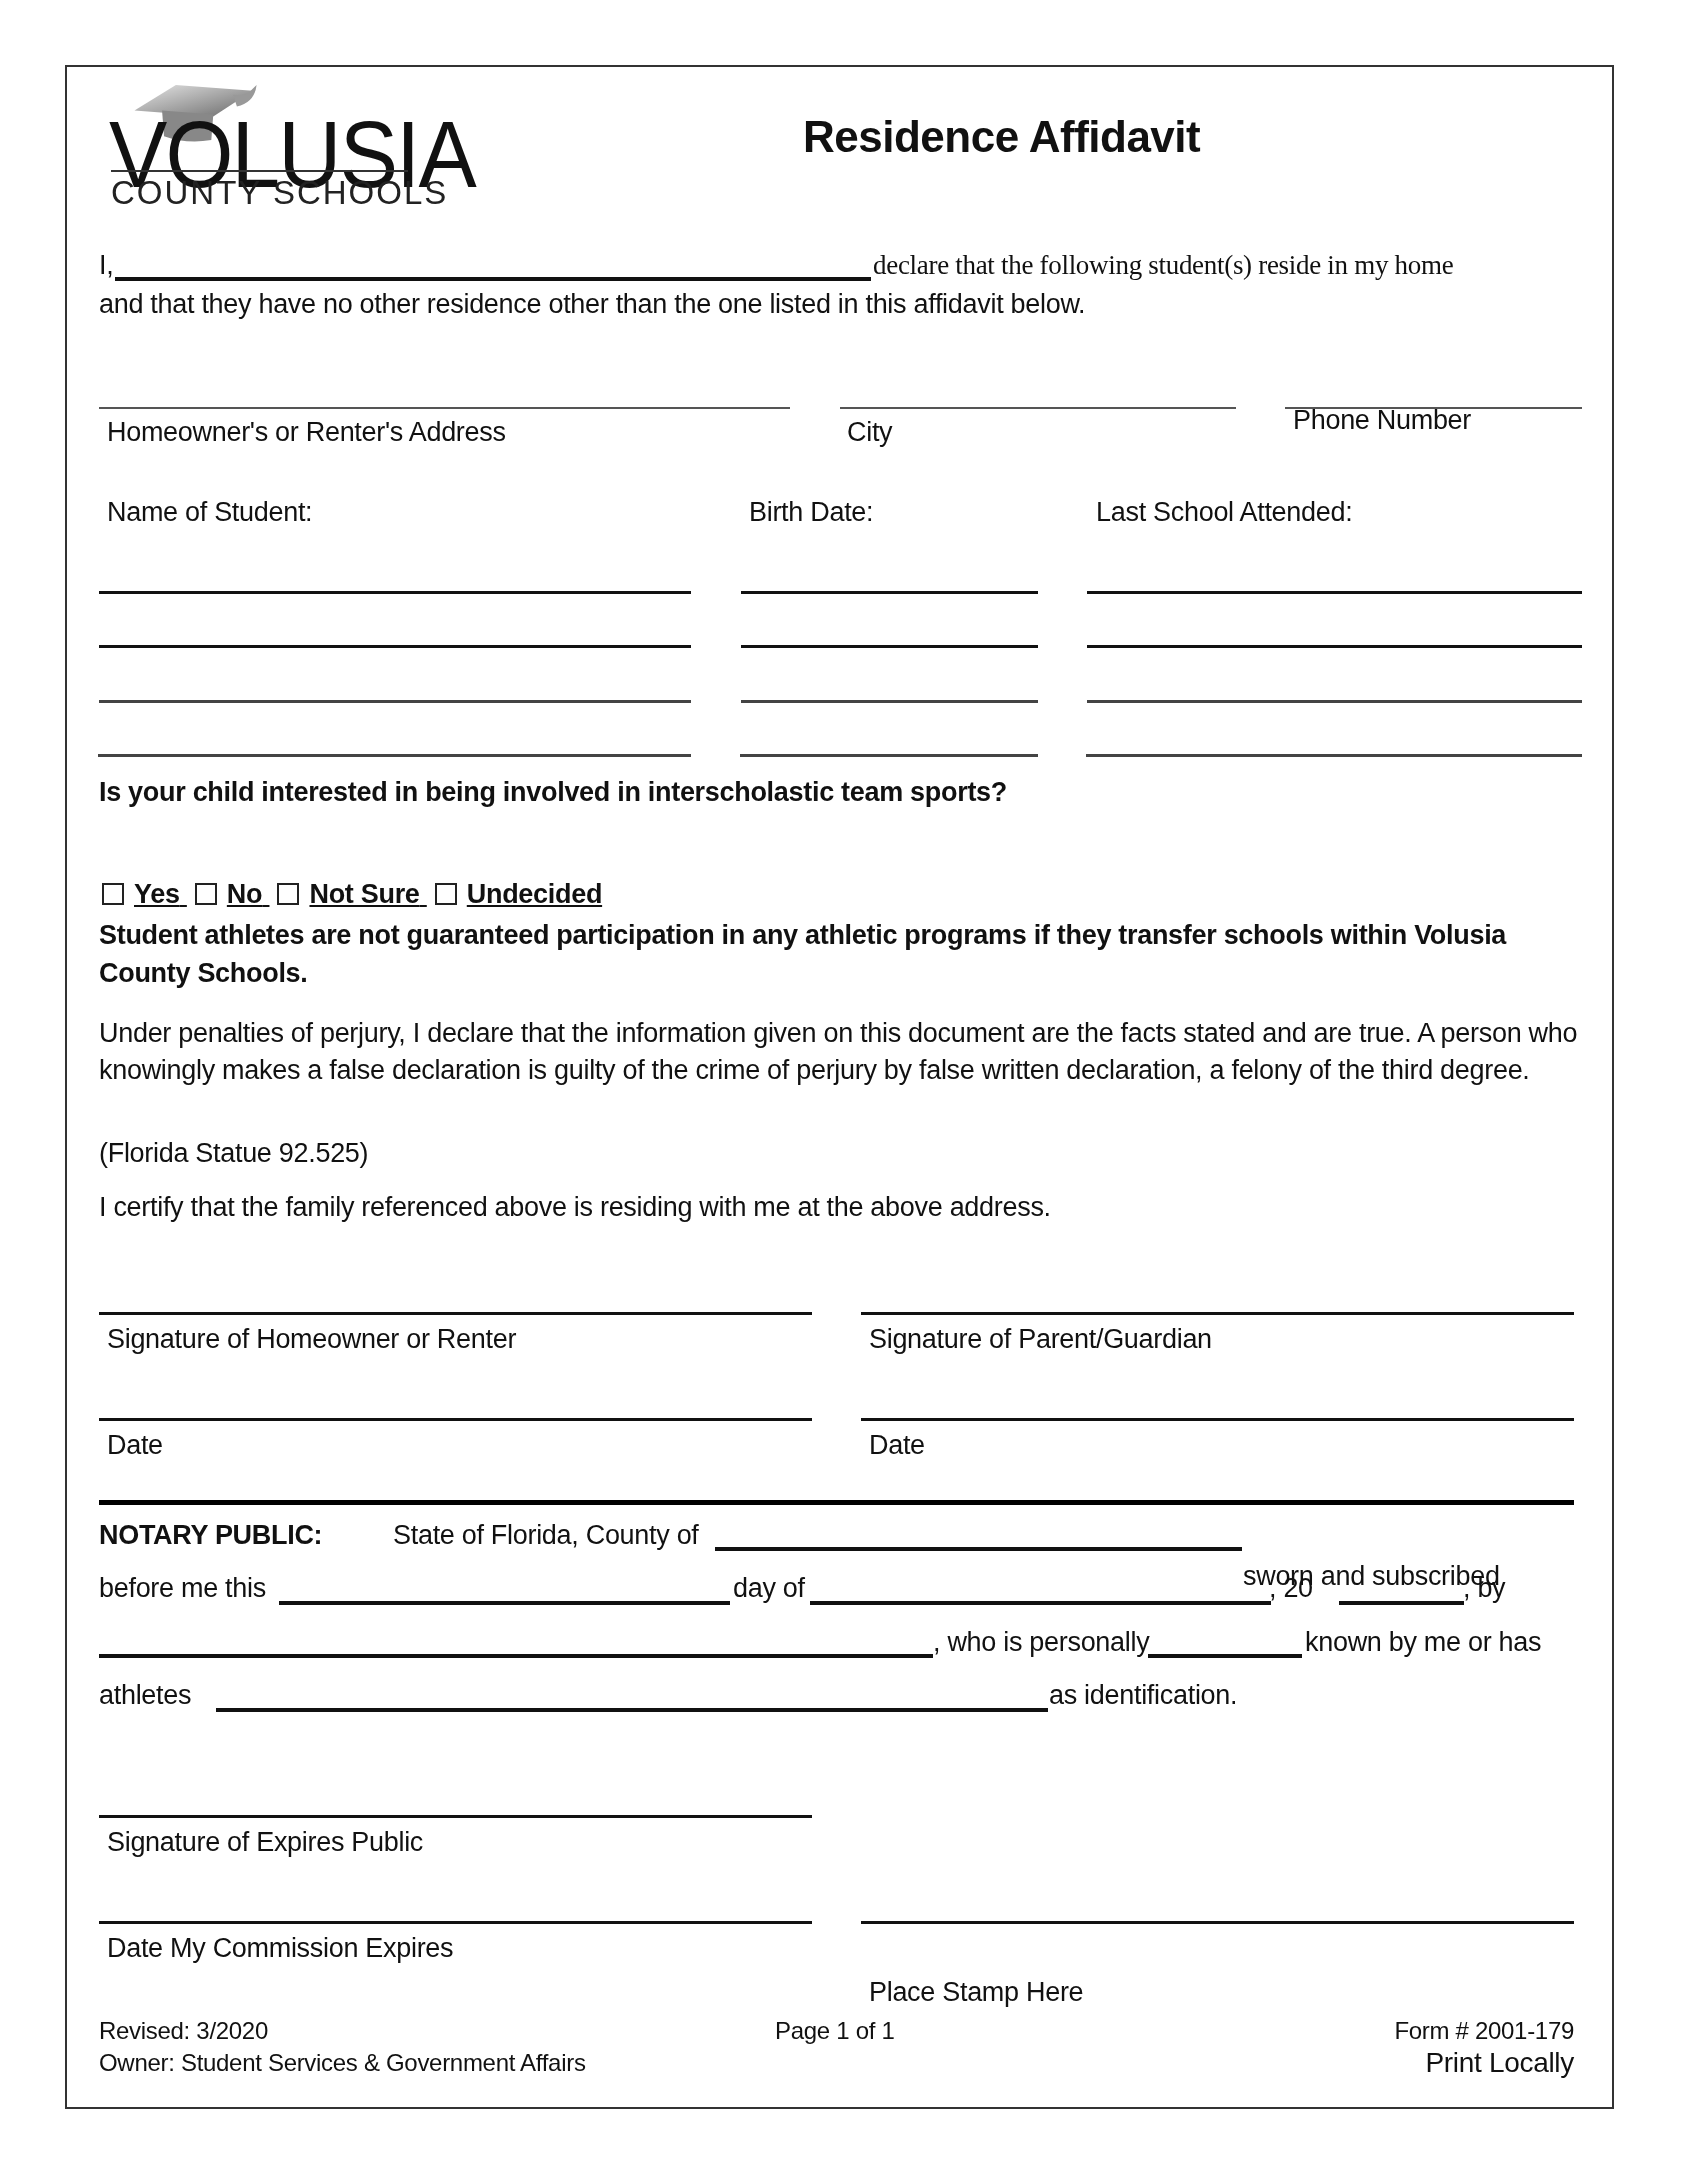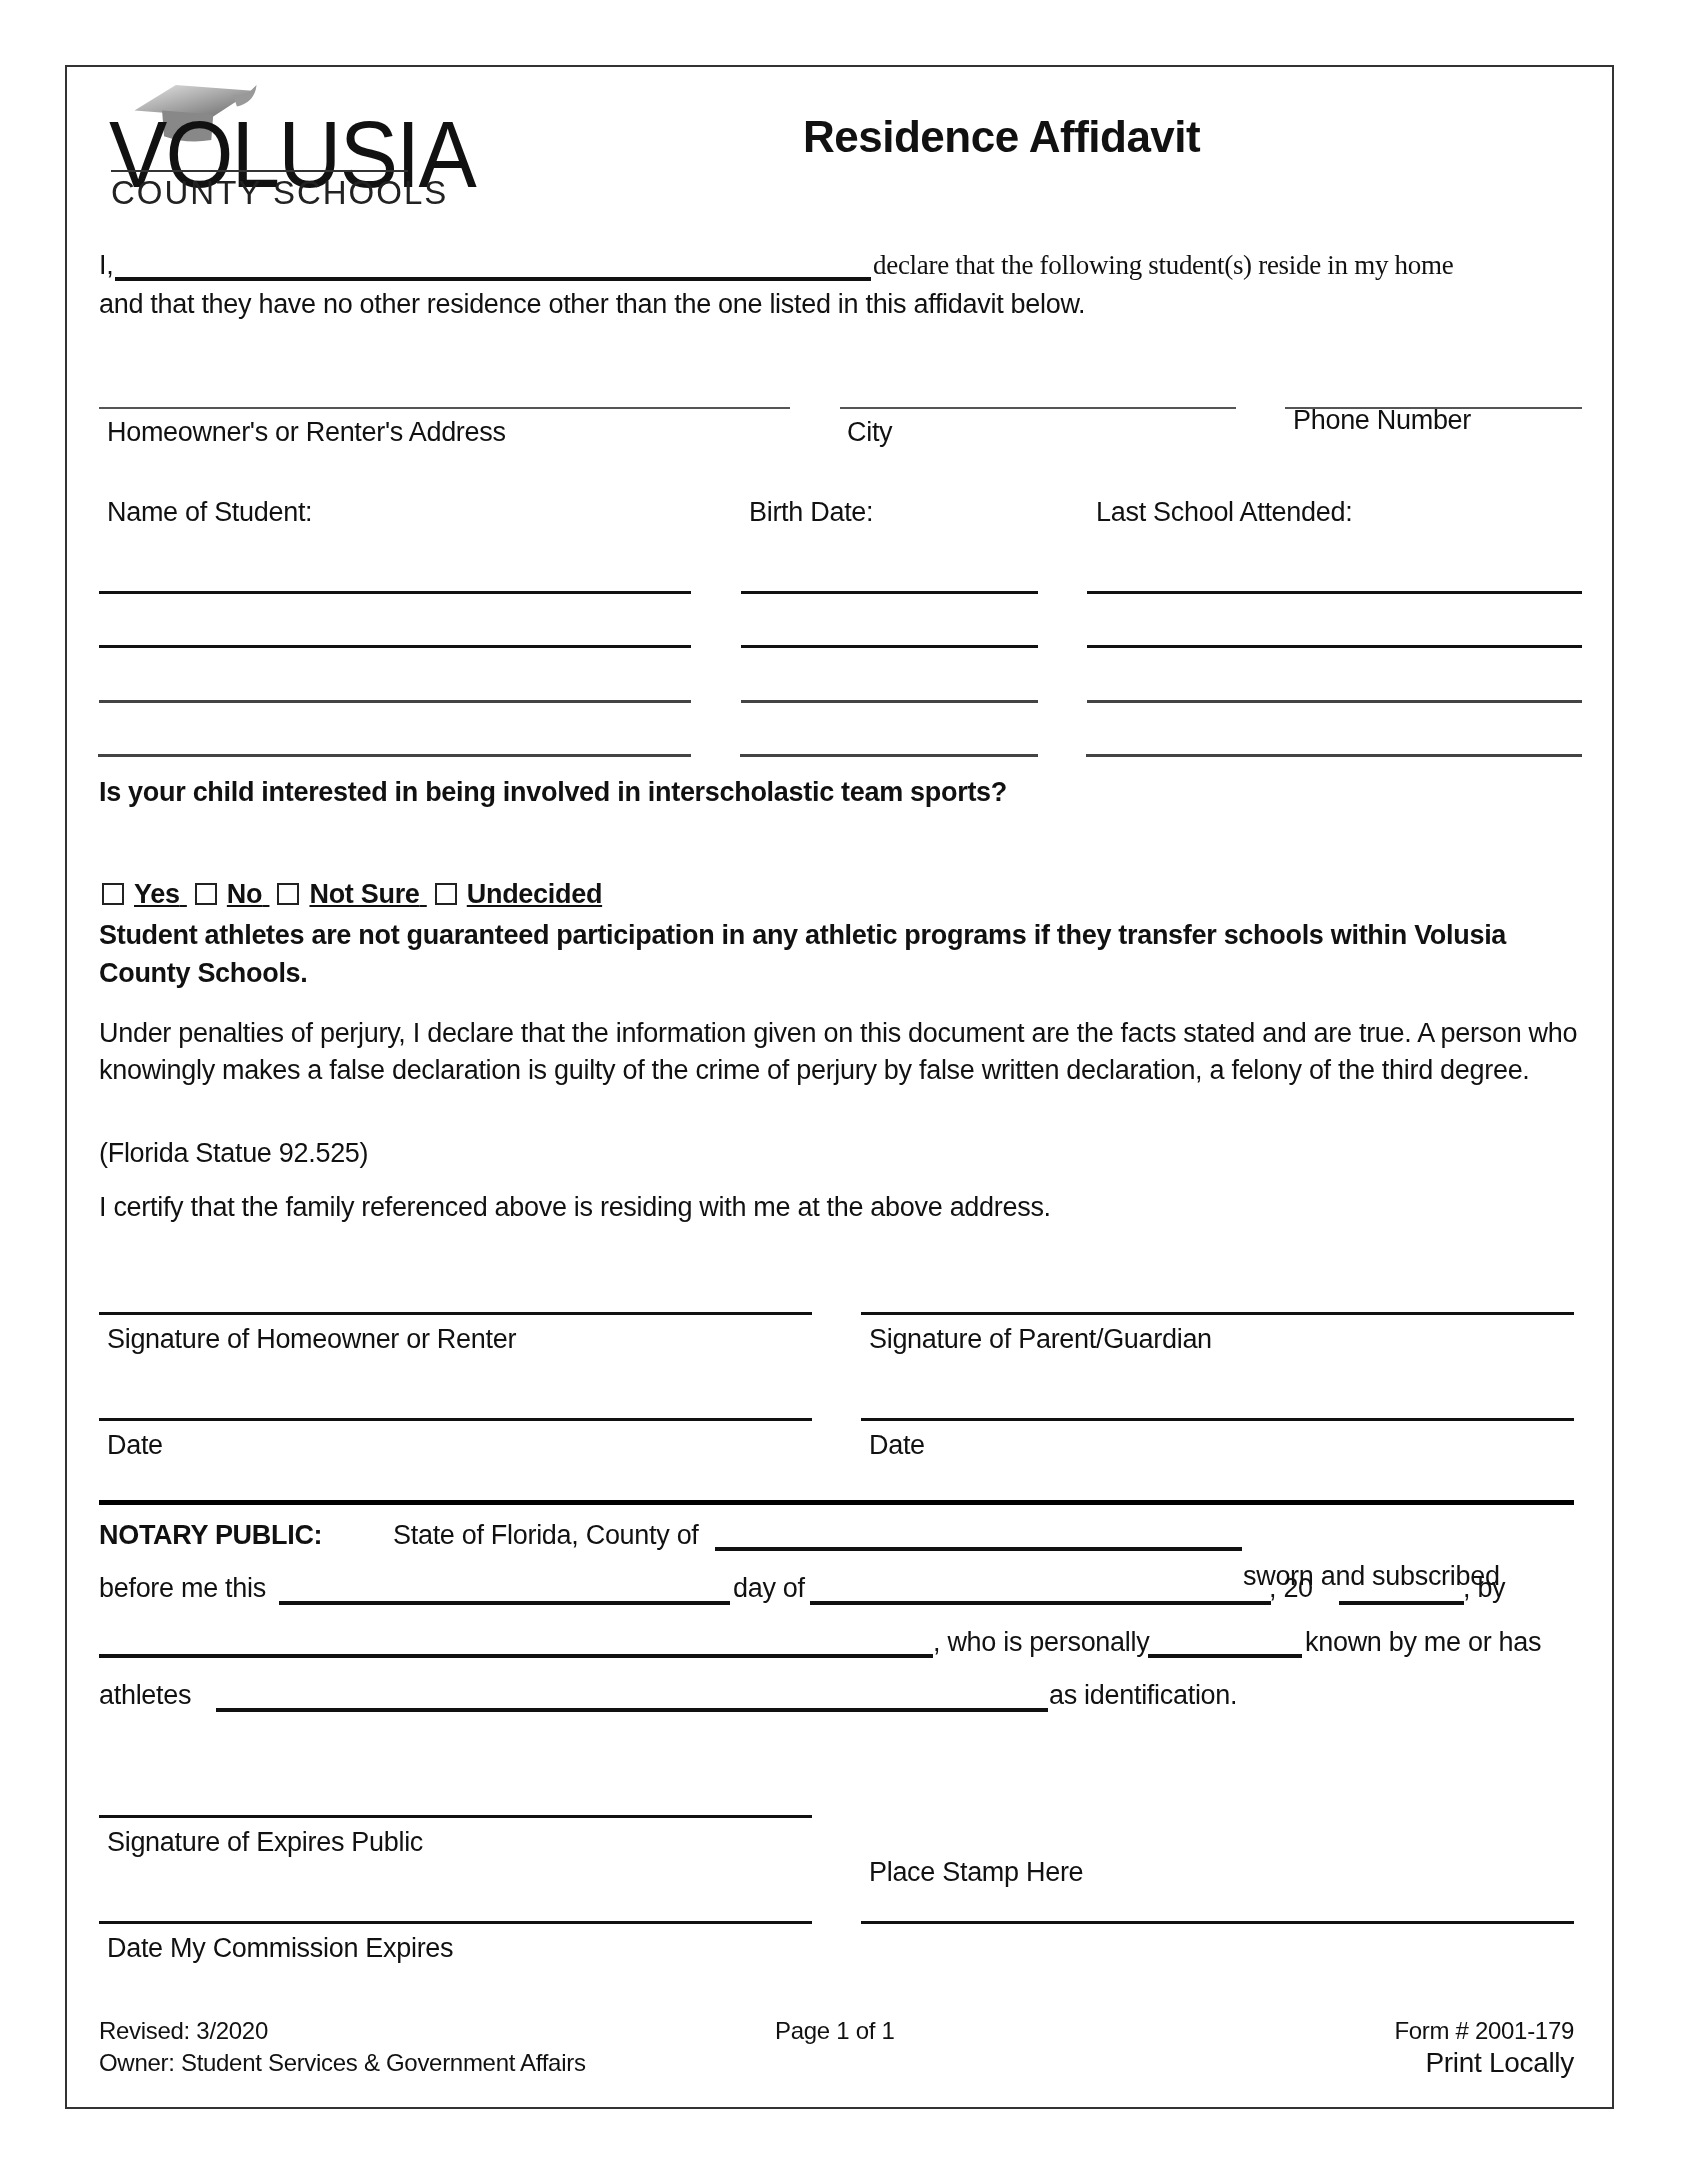--- a/index.html
+++ b/index.html
@@ -126,20 +126,20 @@
 <div class="abs txt" style="left:99px;top:1679px;">athletes</div>
 <div class="line" style="left:216px;top:1708px;width:832px;height:4px;"></div>
 <div class="abs txt" style="left:1049px;top:1679px;">as identification.</div>
 
 <div class="line med" style="left:99px;top:1815px;width:713px;"></div>
 <div class="abs txt" style="left:107px;top:1826px;">Signature of Expires Public</div>
 
 <div class="line med" style="left:99px;top:1921px;width:713px;"></div>
 <div class="line med" style="left:861px;top:1921px;width:713px;"></div>
 <div class="abs txt" style="left:107px;top:1932px;">Date My Commission Expires</div>
-<div class="abs txt" style="left:869px;top:1856px;">Place Stamp Here</div>
+<div class="abs txt" style="left:869px;top:1976px;">Place Stamp Here</div>
 
 <div class="abs" style="left:99px;top:2016px;font-size:24px;line-height:30px;letter-spacing:-0.3px;">Revised: 3/2020</div>
 <div class="abs" style="left:99px;top:2048px;font-size:24px;line-height:30px;letter-spacing:-0.3px;">Owner: Student Services &amp; Government Affairs</div>
 <div class="abs" style="left:775px;top:2016px;font-size:24px;line-height:30px;letter-spacing:-0.3px;">Page 1 of 1</div>
 <div class="abs" style="right:109px;top:2016px;font-size:24px;line-height:30px;letter-spacing:-0.3px;text-align:right;">Form # 2001-179</div>
 <div class="abs" style="right:109px;top:2048px;font-size:28px;line-height:30px;letter-spacing:-0.3px;text-align:right;">Print Locally</div>
 
 
 </body></html>

